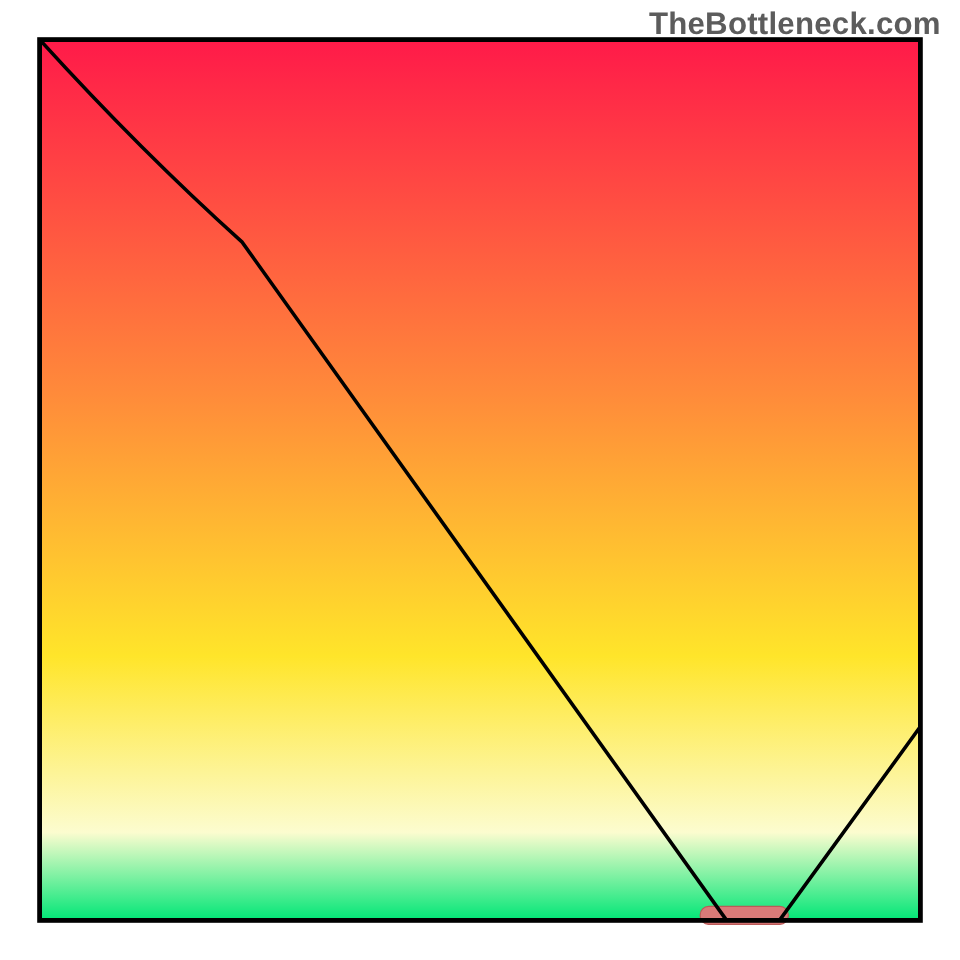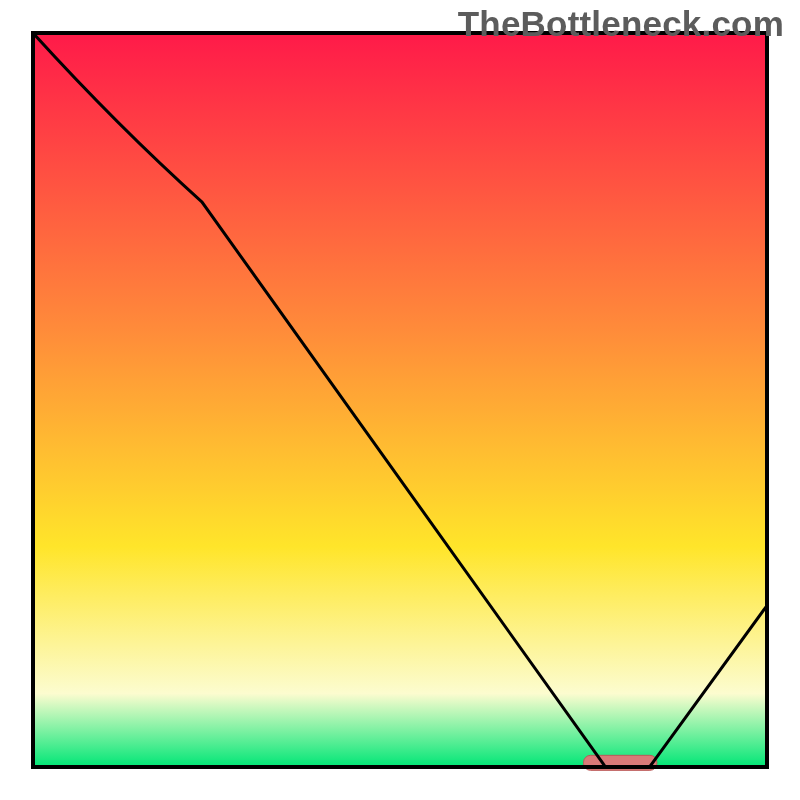--- a/index.html
+++ b/index.html
@@ -12,21 +12,21 @@
   }
   .chart-container {
     position: relative;
     width: 800px;
     height: 800px;
   }
   .watermark {
     position: absolute;
     top: 4px;
     right: 16px;
-    font-size: 35px;
+    font-size: 26px;
     font-weight: 600;
     color: #5c5c5c;
     letter-spacing: 0.2px;
   }
   svg.chart {
     display: block;
   }
 </style>
 </head>
 <body>

